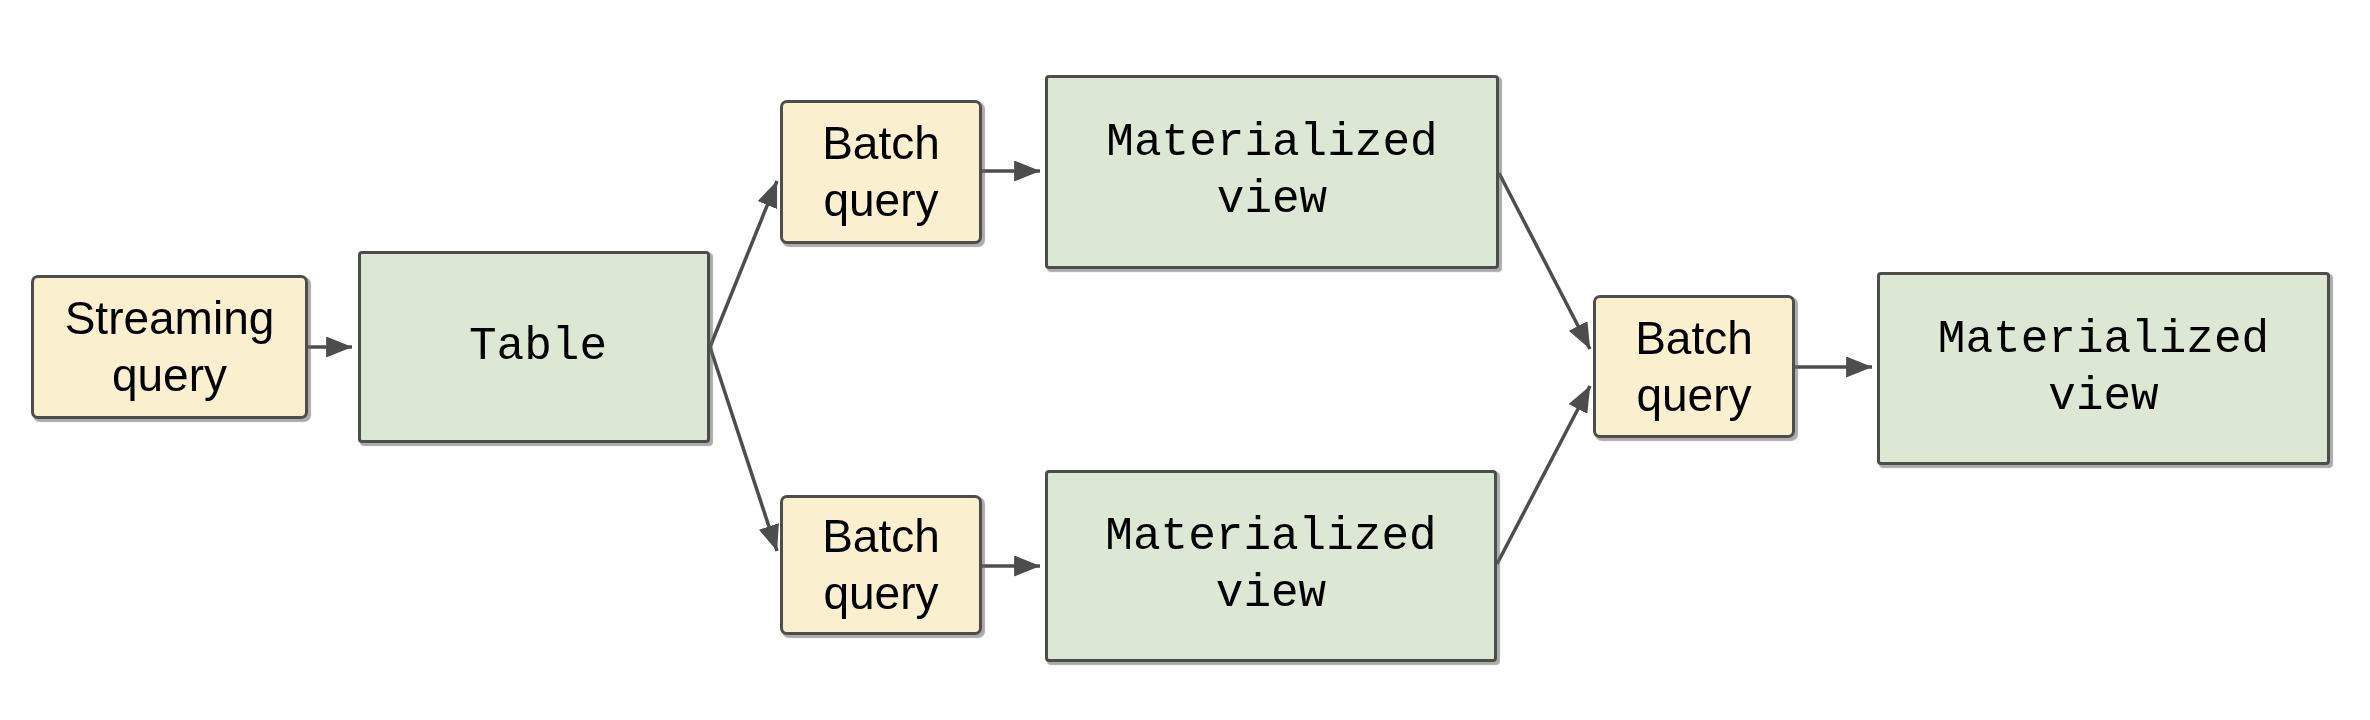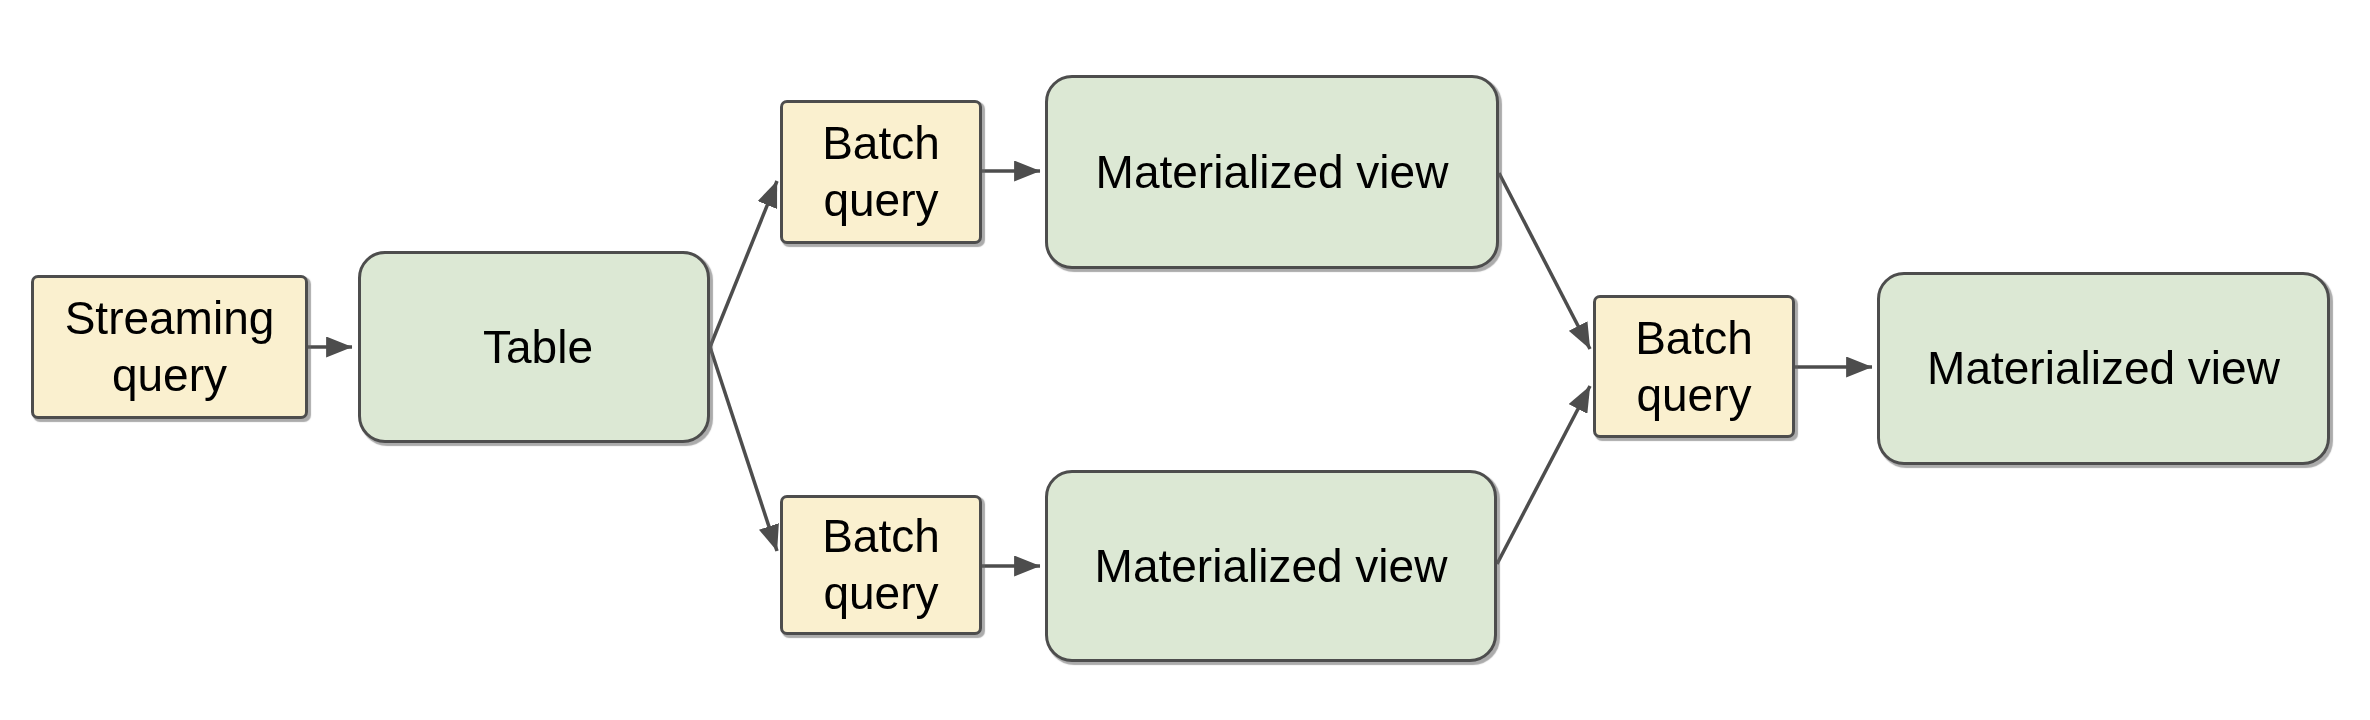--- a/index.html
+++ b/index.html
@@ -40,21 +40,22 @@
     line-height: 57px;
     padding: 0 8px;
     box-shadow: 2.5px 2.5px 1px rgba(102,102,102,0.55);
   }
   .node.rect {
     background: var(--process-fill, #faf0cf);
     border-radius: 7px;
   }
   .node.rounded {
     background: var(--data-fill, #dce8d4);
-    border-radius: 27px;
+    border-radius: 4px;
+    font-family: Liberation Mono, monospace;
   }
   #n-streaming   { left: 31px;   top: 275px; width: 277px; height: 144px; }
   #n-table       { left: 358px;  top: 251px; width: 352px; height: 192px; padding-left: 16px; }
   #n-batch-top   { left: 780px;  top: 100px; width: 202px; height: 144px; }
   #n-mv-top      { left: 1045px; top: 75px;  width: 454px; height: 194px; }
   #n-batch-bot   { left: 780px;  top: 495px; width: 202px; height: 140px; }
   #n-mv-bot      { left: 1045px; top: 470px; width: 452px; height: 192px; }
   #n-batch-merge { left: 1593px; top: 295px; width: 202px; height: 143px; }
   #n-mv-final    { left: 1877px; top: 272px; width: 453px; height: 193px; }
 </style>

